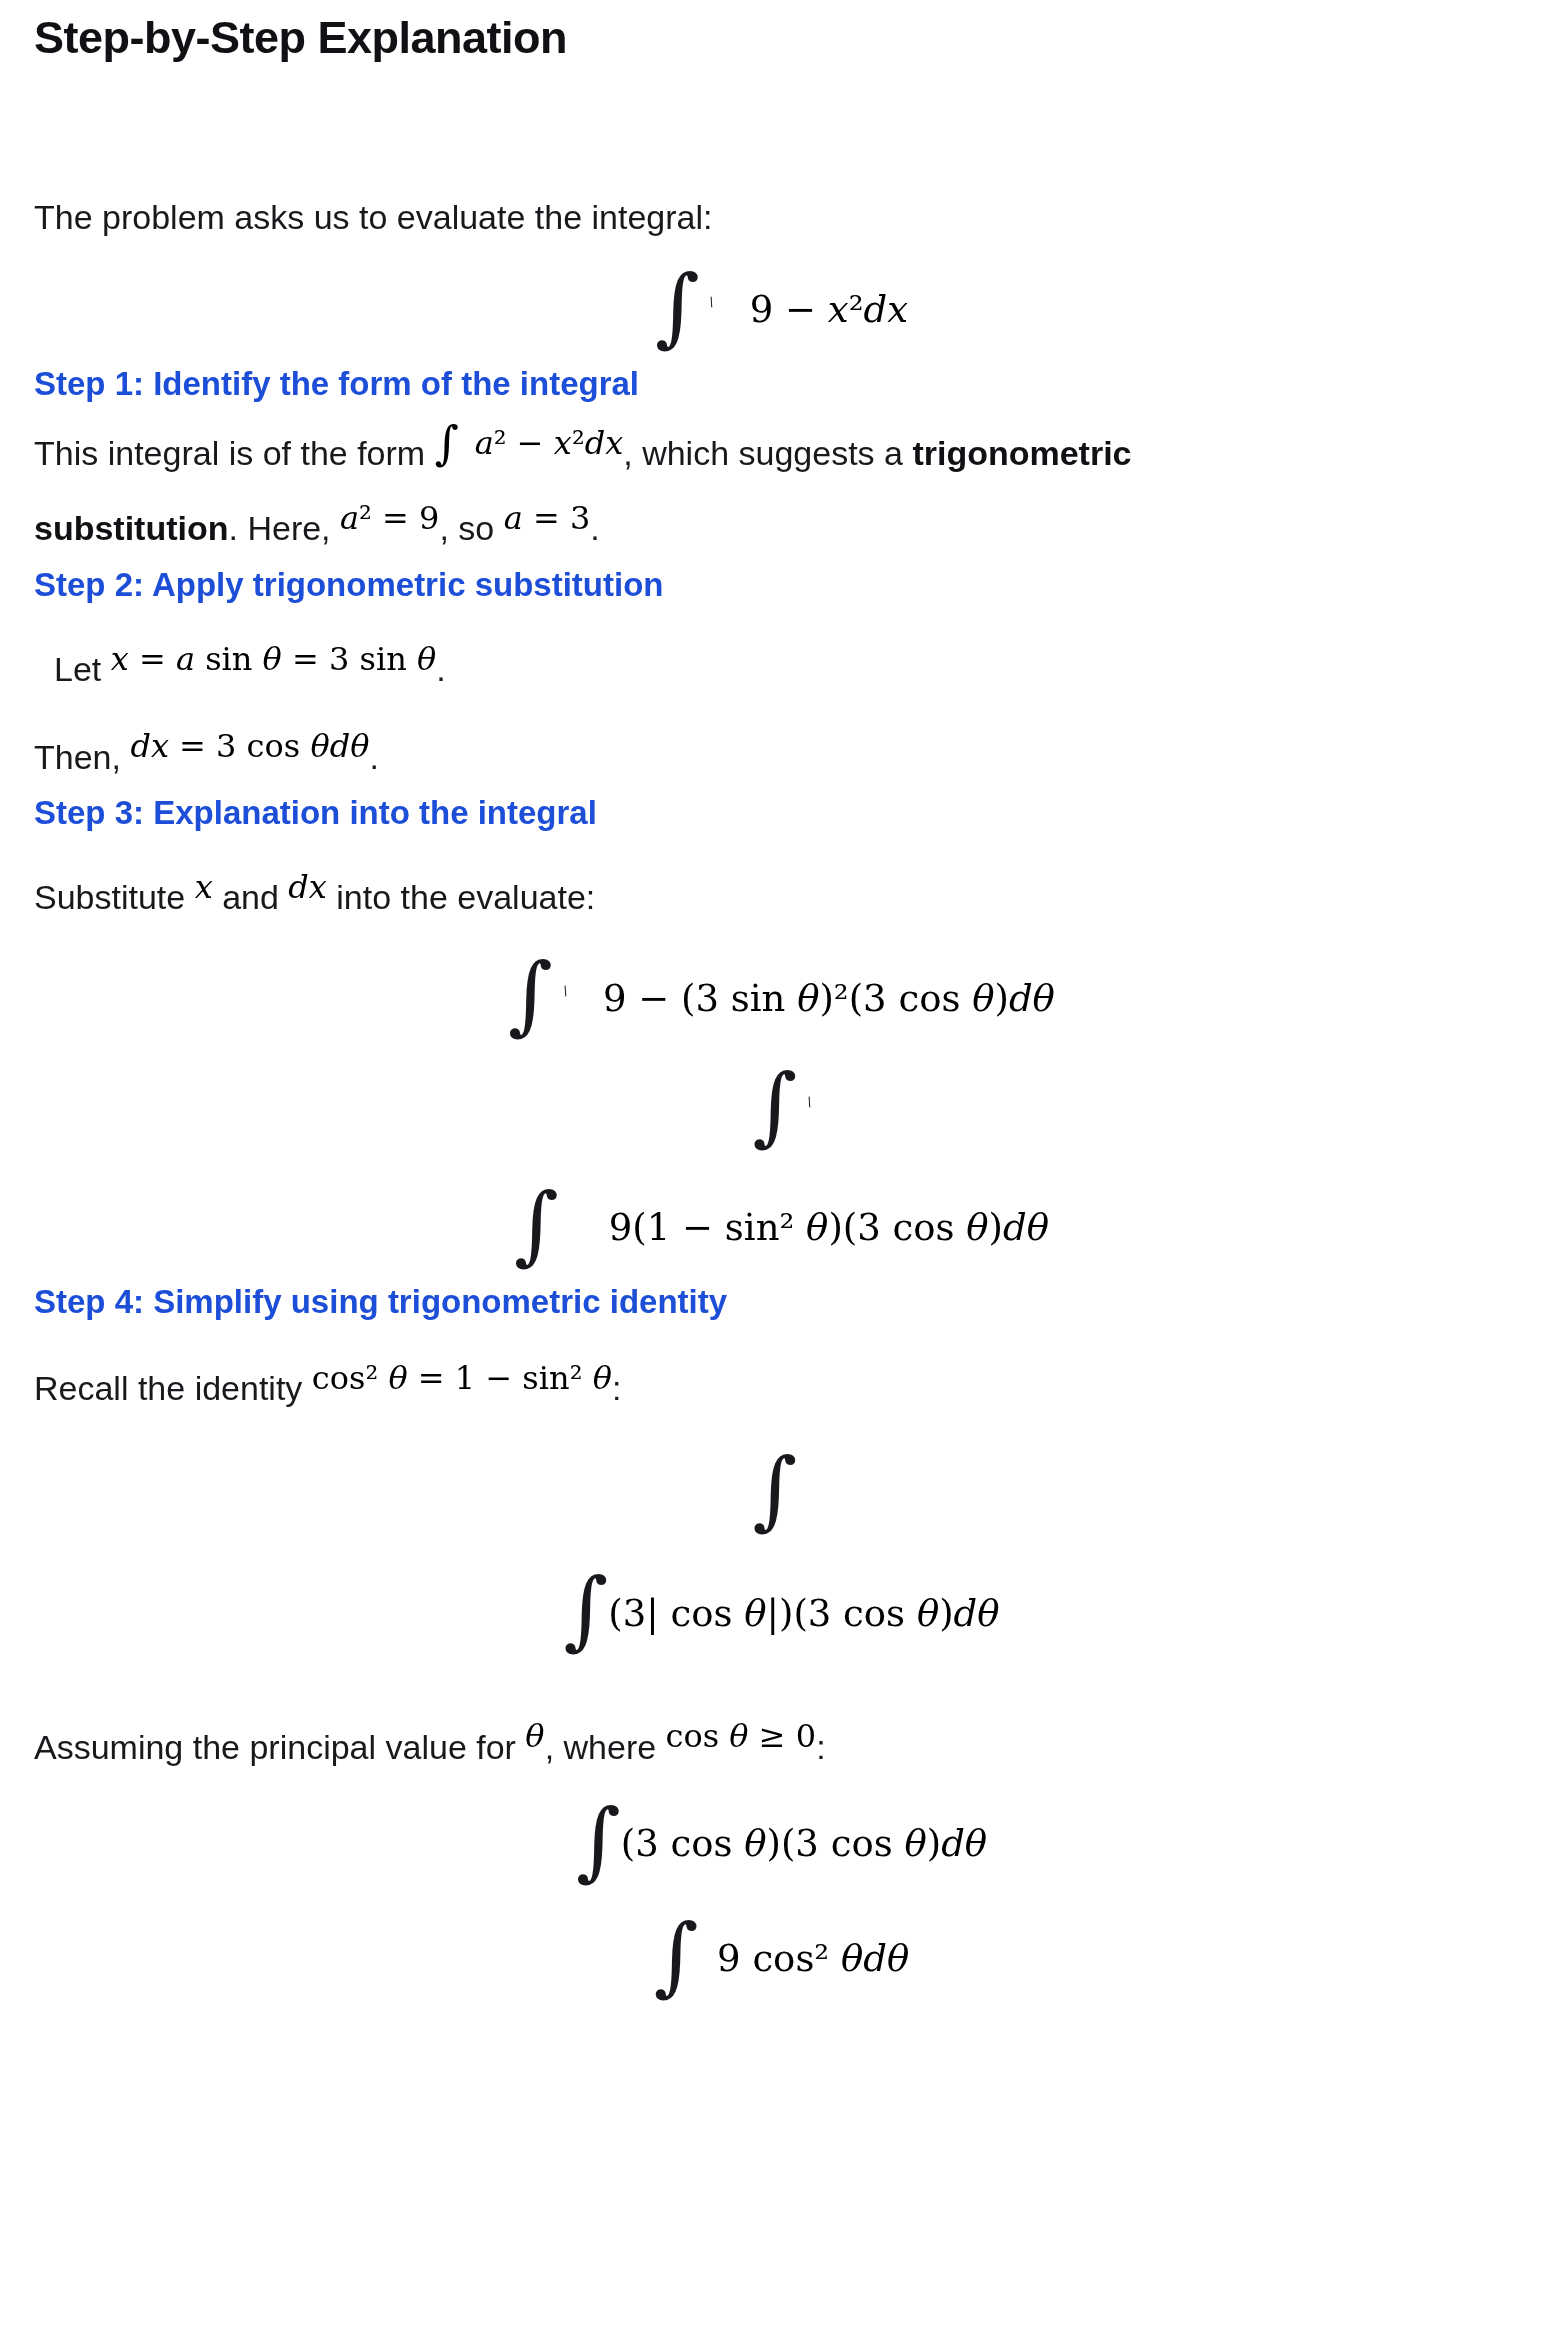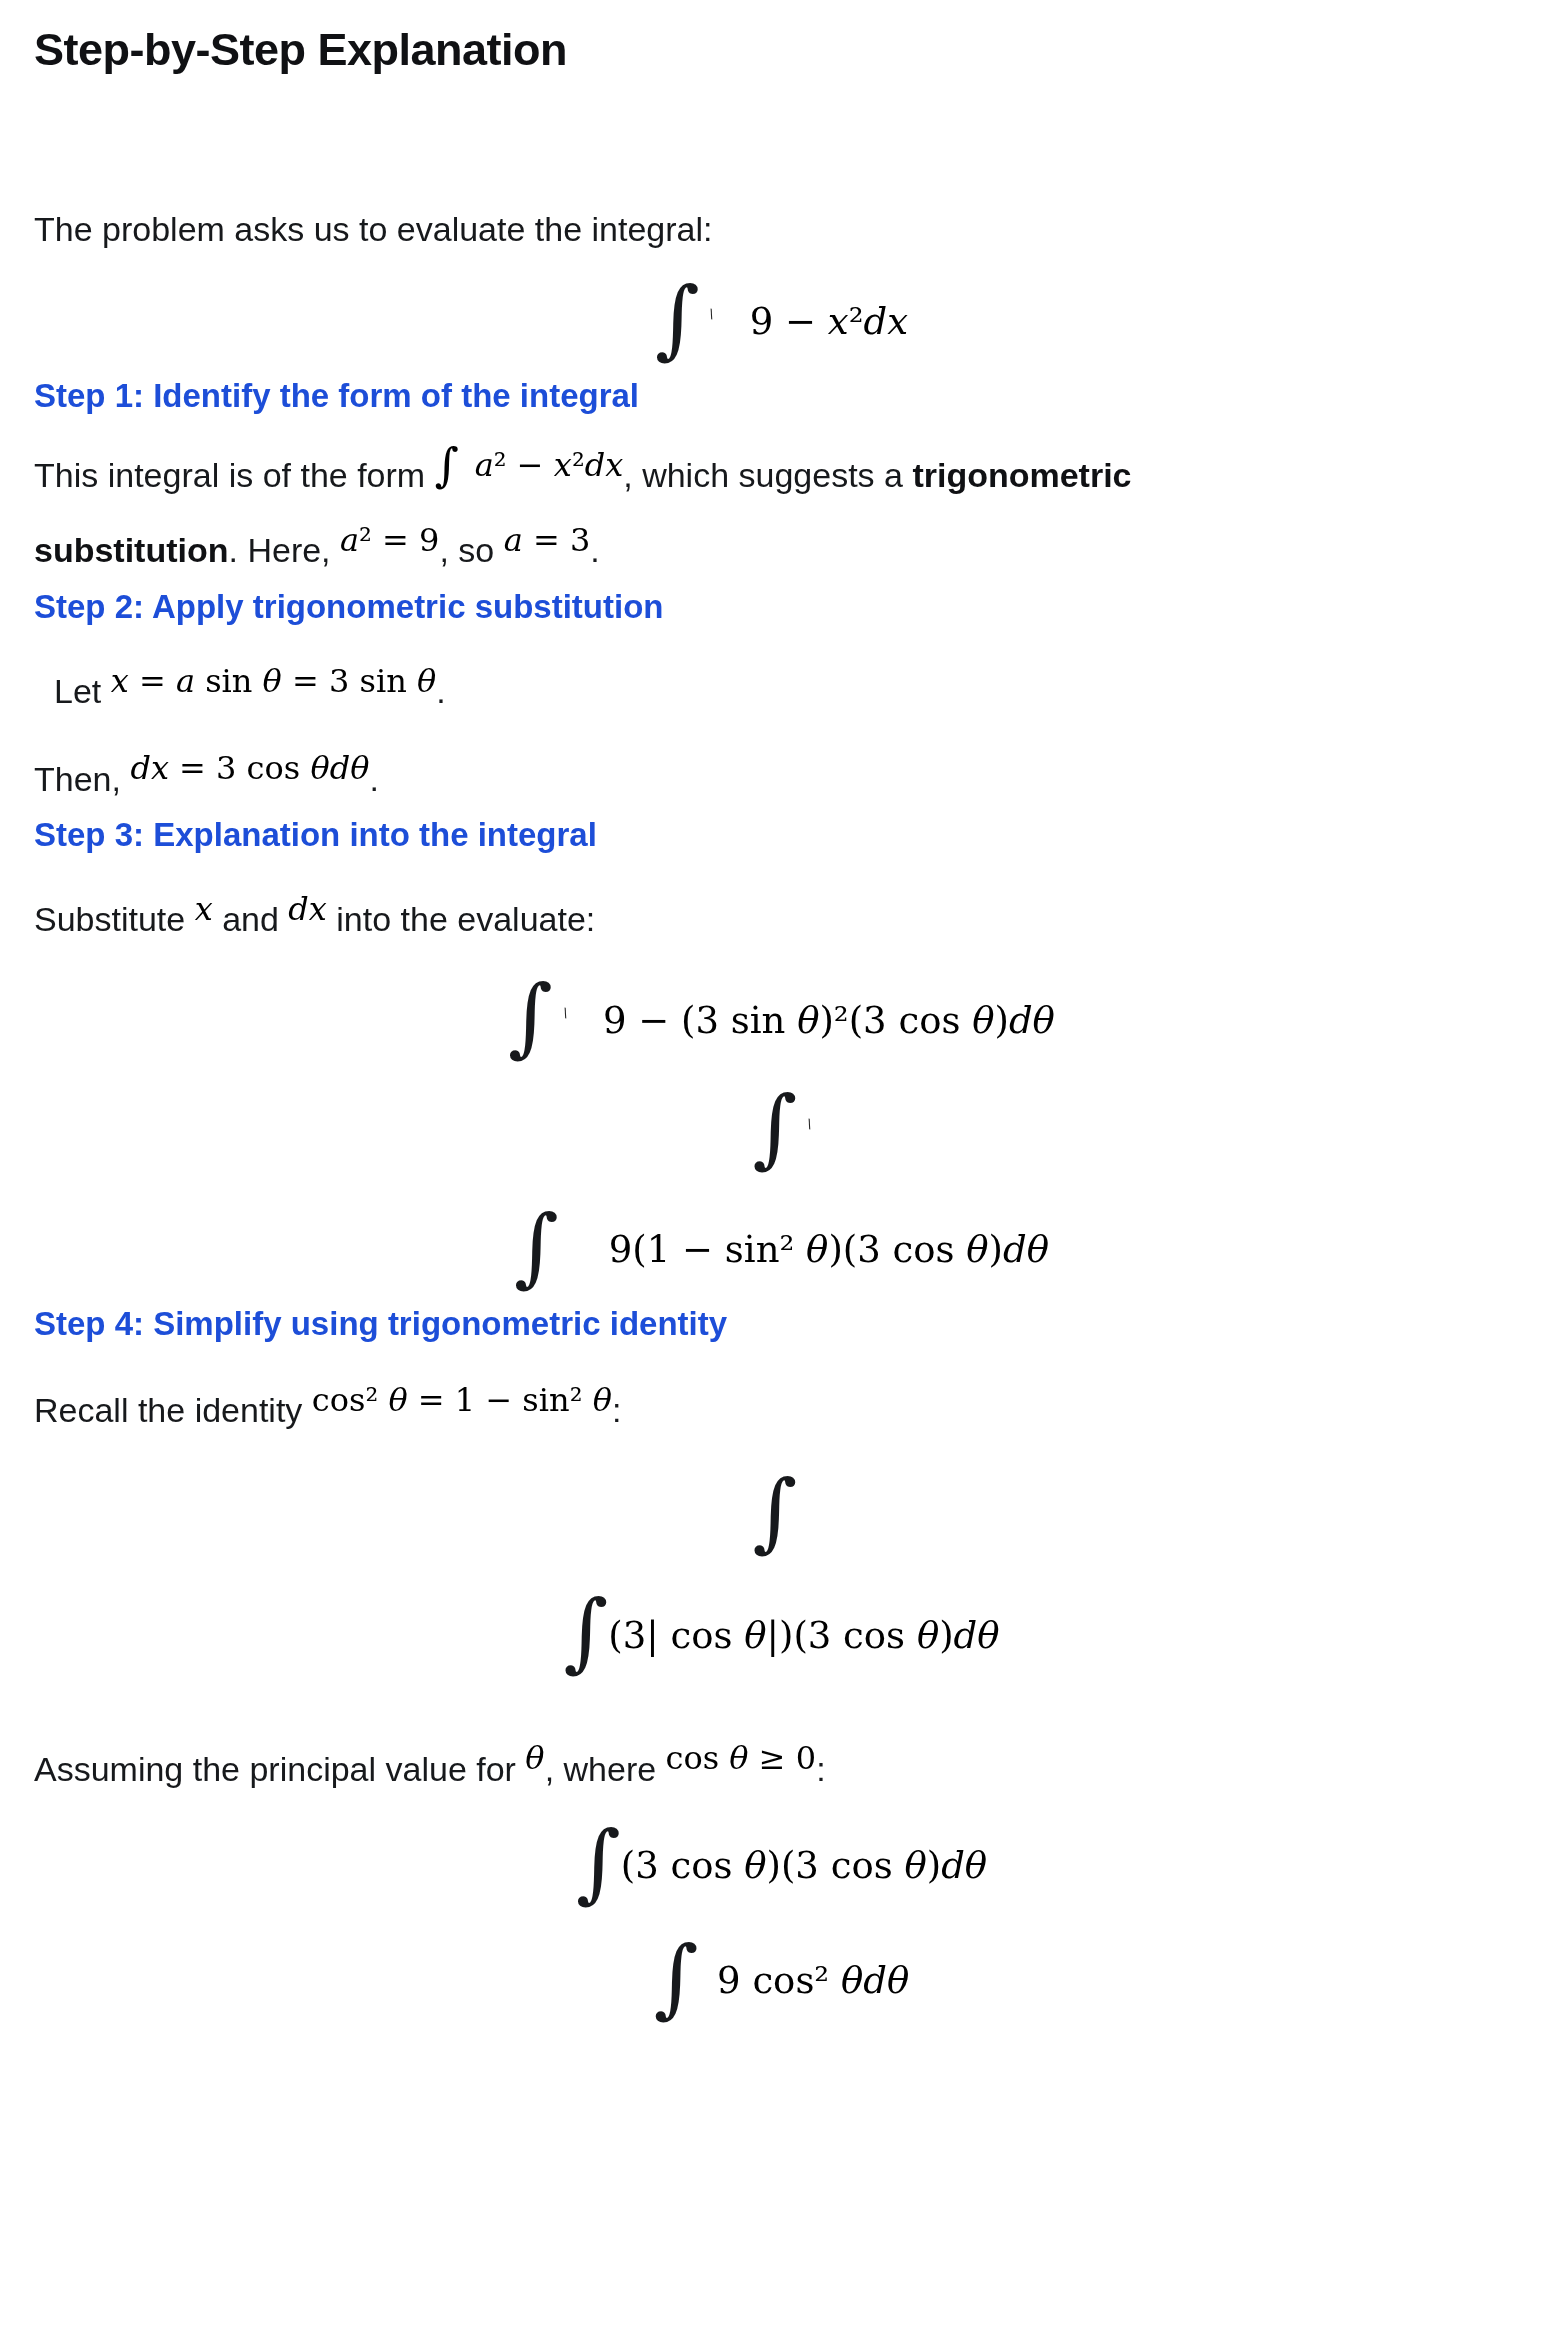--- a/index.html
+++ b/index.html
@@ -5,21 +5,21 @@
   html, body { margin: 0; padding: 0; }
   body {
     width: 1563px;
     height: 2351px;
     background: #ffffff;
     color: #17191c;
     font-family: "Liberation Sans", sans-serif;
     font-size: 34px;
     overflow: hidden;
   }
-  .content { padding: 24px 34px 0 34px; }
+  .content { padding: 12px 34px 0 34px; }
 
   h1.title {
     font-size: 45px;
     font-weight: 700;
     margin: 0;
     letter-spacing: -0.5px;
     color: #101114;
   }
 
   h2.step-heading {
@@ -78,21 +78,21 @@
     top: -7.5px;
     left: 5.6px;
     transform: rotate(12deg);
     color: #222;
   }
 
   
   .m-intro    { margin-top: 131px; }
   .m-eq0      { margin-top: 15px; }
   .m-h1s      { margin-top: 75px; }
-  .m-p1       { margin-top: 23px; }
+  .m-p1       { margin-top: 13px; }
   .m-h2s      { margin-top: 79px; }
   .m-let      { margin-top: 28px; margin-left: 20px; }
   .m-then     { margin-top: 13px; }
   .m-h3s      { margin-top: 66px; }
   .m-subst    { margin-top: 28px; }
   .m-eq3a     { margin-top: 7.5px; }
   .m-eq3c     { margin-top: 7.5px; }
   .m-h4s      { margin-top: 60px; }
   .m-recall   { margin-top: 30px; }
   .m-eq4a     { margin-top: 11.2px; }

